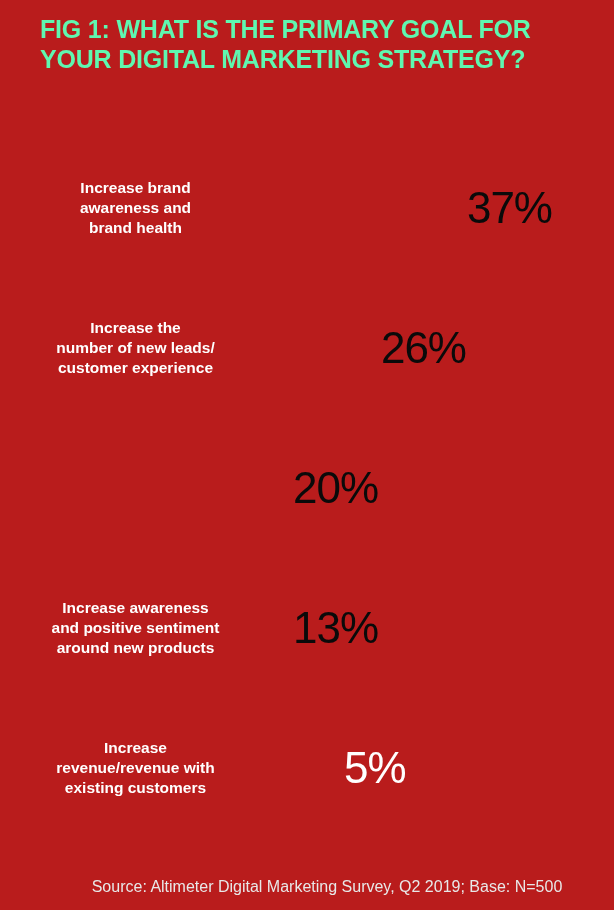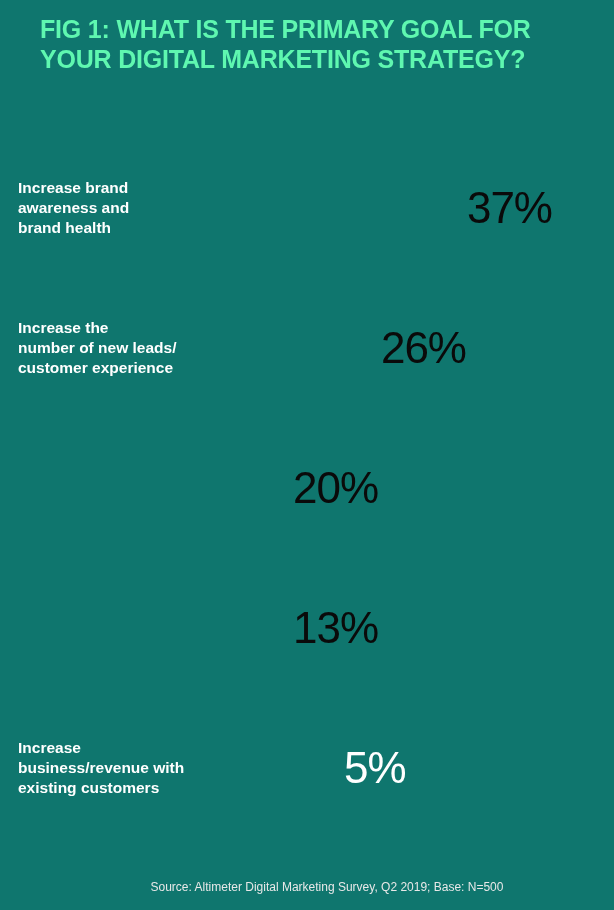--- a/index.html
+++ b/index.html
@@ -11,21 +11,21 @@
     width: 614px;
     height: 910px;
     overflow: hidden;
     font-family: "Liberation Sans", sans-serif;
     -webkit-font-smoothing: antialiased;
   }
   .figure {
     position: relative;
     width: 614px;
     height: 910px;
-    background: #0f766e;
+    background: #b91c1c;
     box-sizing: border-box;
   }
 
   
   .title-block {
     position: absolute;
     left: 40px;
     top: 14px;
     width: 540px;
   }
@@ -53,21 +53,21 @@
     position: absolute;
     left: 0;
     width: 614px;
     display: flex;
     align-items: center;
   }
   .bar-label {
     position: absolute;
     right: 361px;            
     width: 235px;
-    text-align: left;
+    text-align: center;
     color: #FFFFFF;
     font-family: "Liberation Sans", sans-serif;
     font-weight: bold;
     font-size: 15.5px;
     line-height: 20px;
     white-space: pre-line;
     top: 50%;
     transform: translateY(-50%);
   }
   .bar-track {
@@ -112,21 +112,21 @@
 
   
   .source-note {
     position: absolute;
     left: 0;
     right: 0;
     top: 878px;
     text-align: center;
     color: #E8E8E8;
     font-family: "Liberation Sans", sans-serif;
-    font-size: 12px;
+    font-size: 16px;
     line-height: 18px;
     padding-left: 40px;
   }
 </style>
 </head>
 <body>
 
 <div class="figure">
 
   <div class="title-block">
@@ -154,28 +154,31 @@
           <div class="bar-value inside">26%</div>
         </div>
       </div>
       <div class="bar-row" style="top: 296px; height: 118px;">
         <div class="bar-track" style="width: 156px;">
           <div class="bar"></div>
           <div class="bar-value inside-left">20%</div>
         </div>
       </div>
       <div class="bar-row" style="top: 436px; height: 118px;">
+        <div class="bar-label">Increase awareness
+and positive sentiment
+around new products</div>
         <div class="bar-track" style="width: 102px;">
           <div class="bar"></div>
           <div class="bar-value inside-left">13%</div>
         </div>
       </div>
       <div class="bar-row" style="top: 576px; height: 118px;">
         <div class="bar-label">Increase
-business/revenue with
+revenue/revenue with
 existing customers</div>
         <div class="bar-track" style="width: 41px;">
           <div class="bar"></div>
           <div class="bar-value outside">5%</div>
         </div>
       </div>
     </div>
 
   <div class="source-note">Source: Altimeter Digital Marketing Survey, Q2 2019; Base: N=500</div>
 

